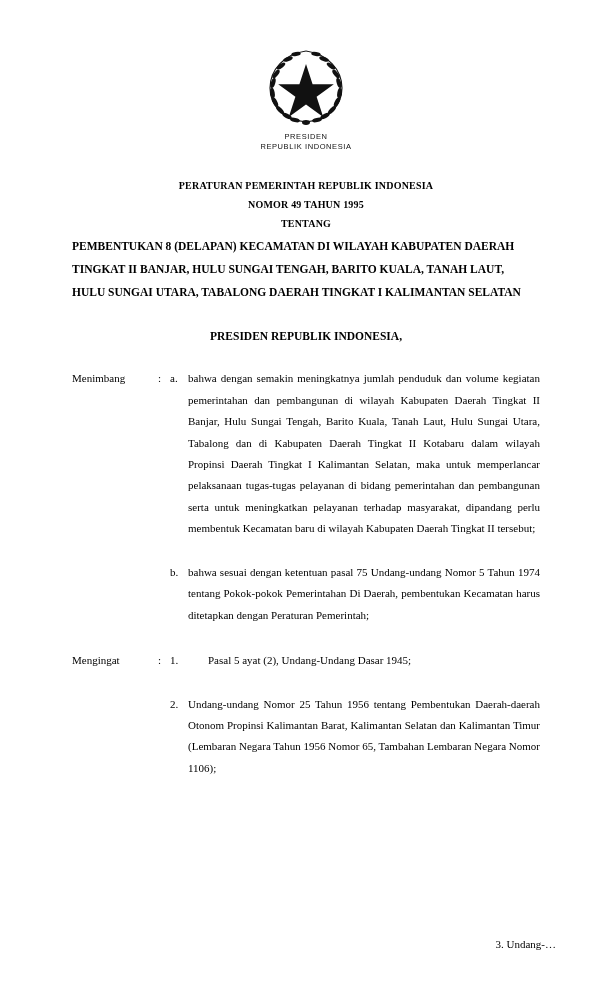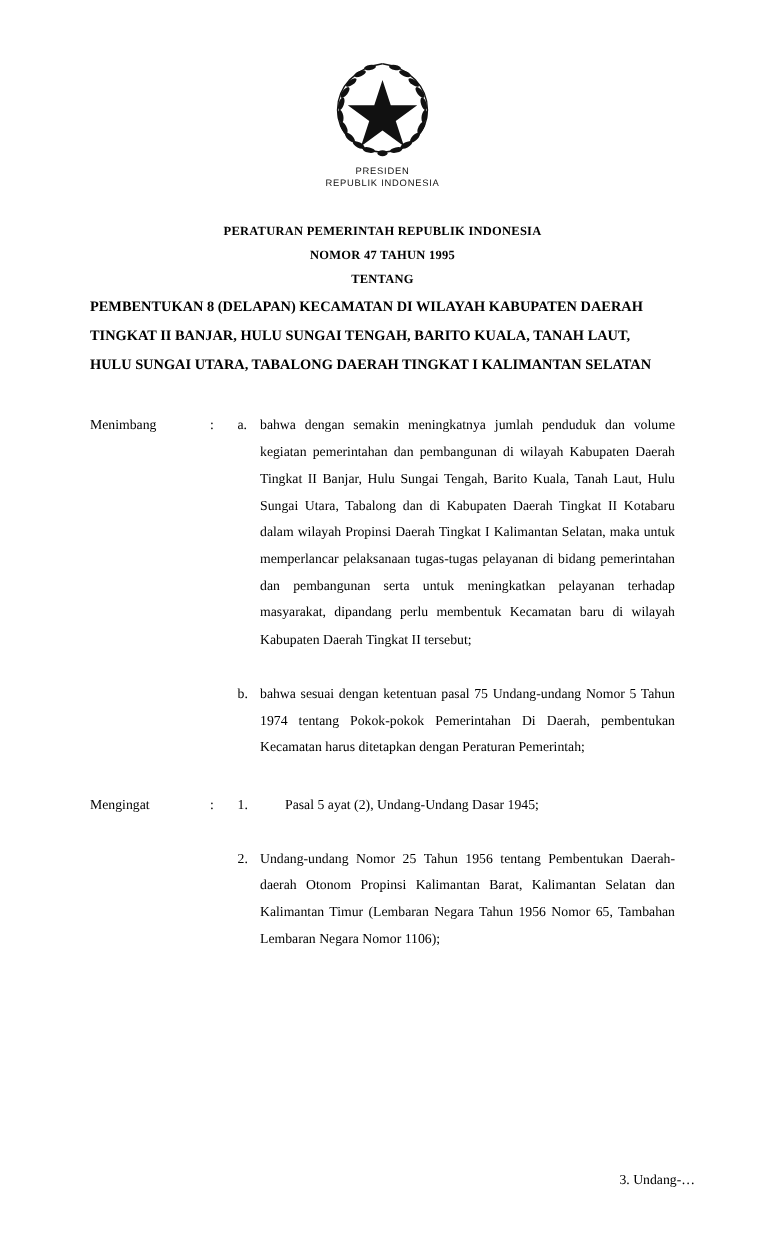--- a/index.html
+++ b/index.html
@@ -70,21 +70,20 @@
   
   .body {
     margin-top: 26px;
     font-size: 11px;
     line-height: 1.95;
   }
   .clause {
     display: flex;
     align-items: flex-start;
     margin-bottom: 14px;
-    gap: 10px;
   }
   .clause-label {
     width: 86px;
     flex: 0 0 86px;
     font-size: 11px;
   }
   .clause-colon {
     width: 12px;
     flex: 0 0 12px;
     text-align: left;
@@ -161,31 +160,32 @@
       </svg>
     </div>
     <div class="emblem-caption">
       <span>PRESIDEN</span><br>
       <span>REPUBLIK INDONESIA</span>
     </div>
   </div>
 
   <div class="title-block">
     <span class="line">PERATURAN PEMERINTAH  REPUBLIK INDONESIA</span>
-    <span class="line">NOMOR 47 TAHUN 1995</span>
+    <span class="line">NOMOR 49 TAHUN 1995</span>
     <span class="line">TENTANG</span>
   </div>
 
   <div class="subject">
     <span class="line">PEMBENTUKAN 8 (DELAPAN) KECAMATAN DI WILAYAH KABUPATEN</span>
     <span class="line">DAERAH TINGKAT II BANJAR, HULU SUNGAI TENGAH, BARITO KUALA,</span>
     <span class="line">TANAH LAUT, HULU SUNGAI UTARA, TABALONG DAERAH TINGKAT I</span>
     <span class="line">KALIMANTAN SELATAN</span>
   </div>
 
+  <div class="presiden-line">PRESIDEN REPUBLIK INDONESIA,</div>
 
   <div class="body">
 
     <div class="clause">
       <div class="clause-label">Menimbang</div>
       <div class="clause-colon">:</div>
       <div class="clause-items">
         <div class="item">
           <div class="item-marker">a.</div>
           <div class="item-text">bahwa dengan semakin meningkatnya jumlah penduduk dan volume kegiatan pemerintahan dan pembangunan di wilayah Kabupaten Daerah Tingkat II Banjar, Hulu Sungai Tengah, Barito Kuala, Tanah Laut, Hulu Sungai Utara, Tabalong dan di Kabupaten Daerah Tingkat II Kotabaru dalam wilayah Propinsi Daerah Tingkat I Kalimantan Selatan, maka untuk memperlancar pelaksanaan tugas-tugas pelayanan di bidang pemerintahan dan pembangunan serta untuk meningkatkan pelayanan terhadap masyarakat, dipandang perlu membentuk Kecamatan baru di wilayah Kabupaten Daerah Tingkat II tersebut;</div>

